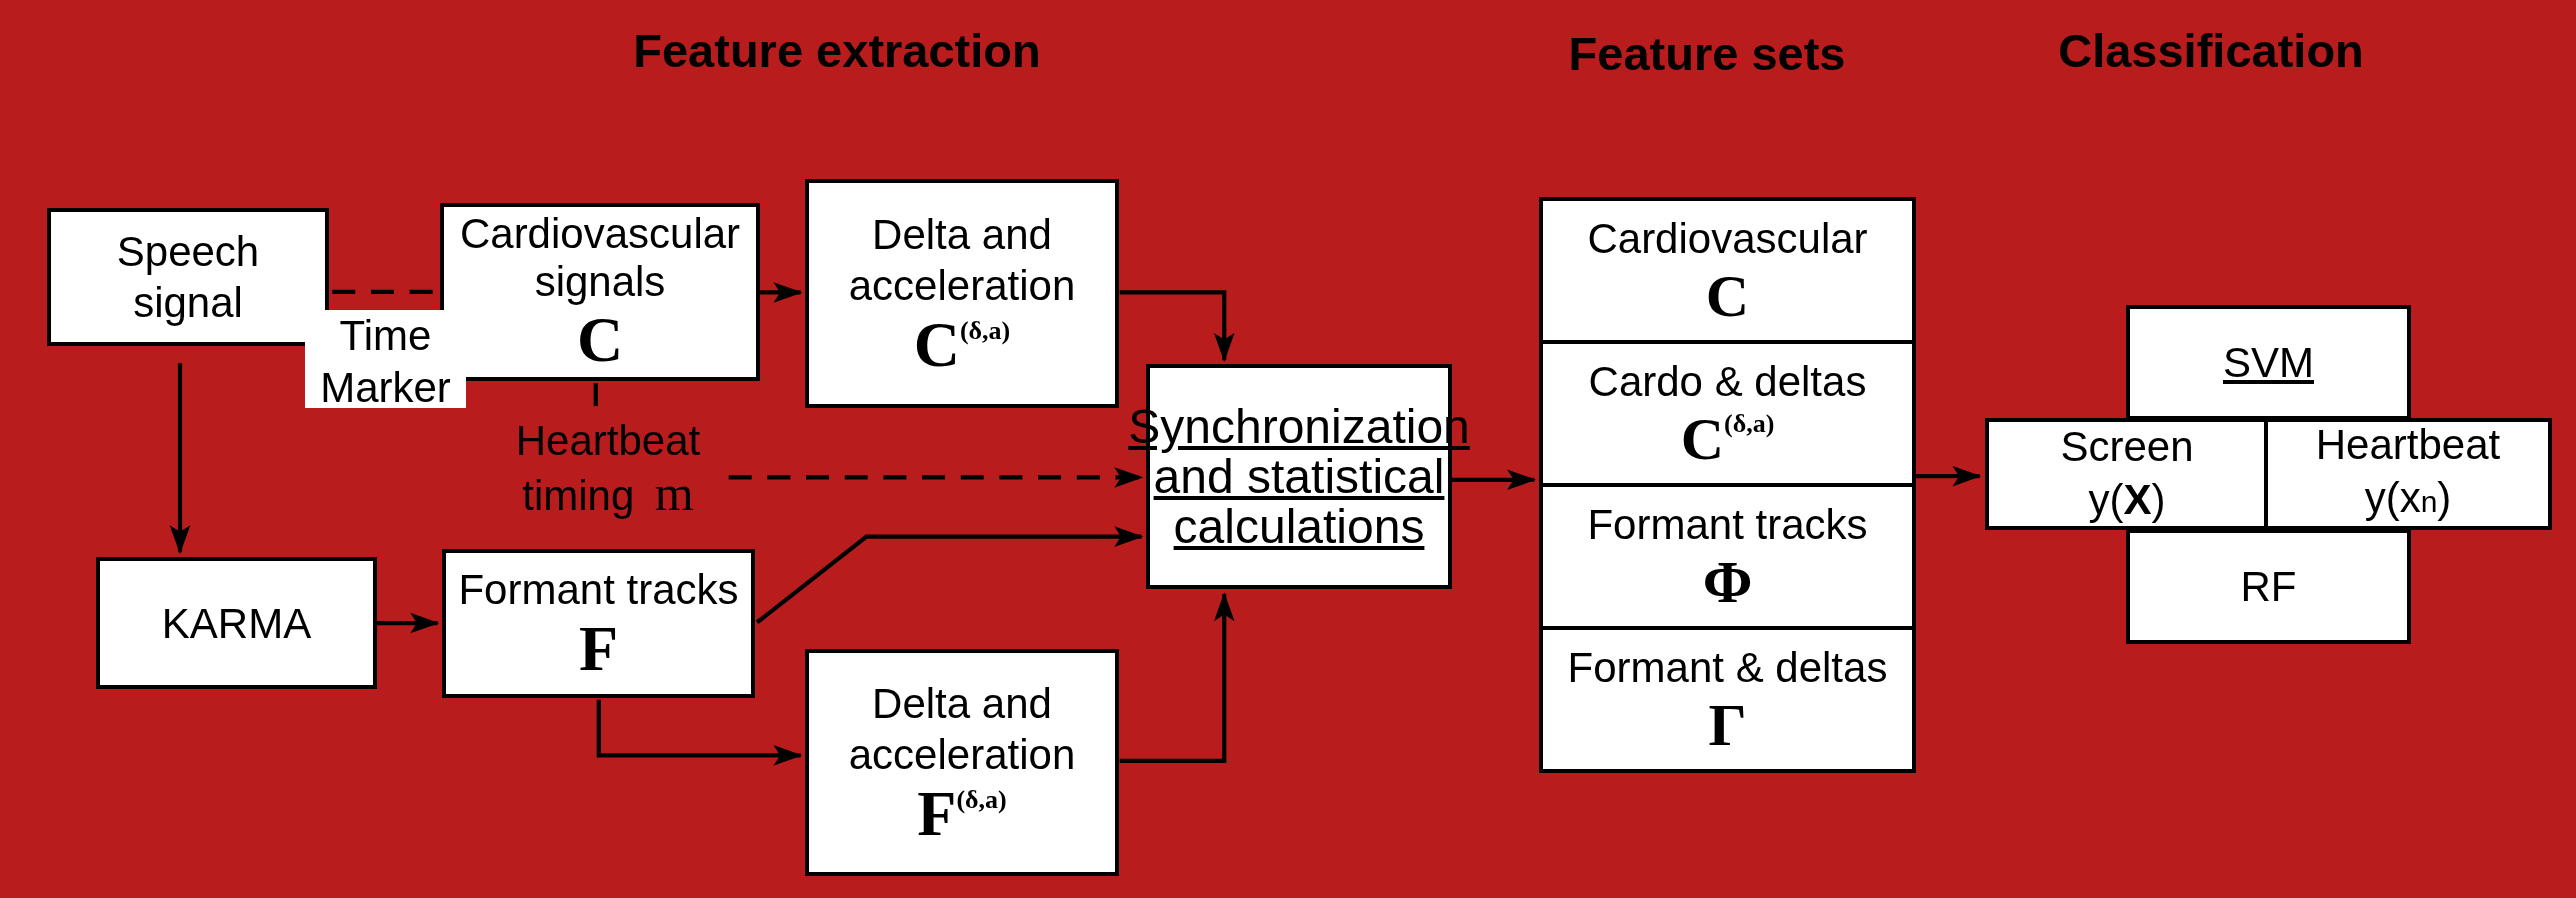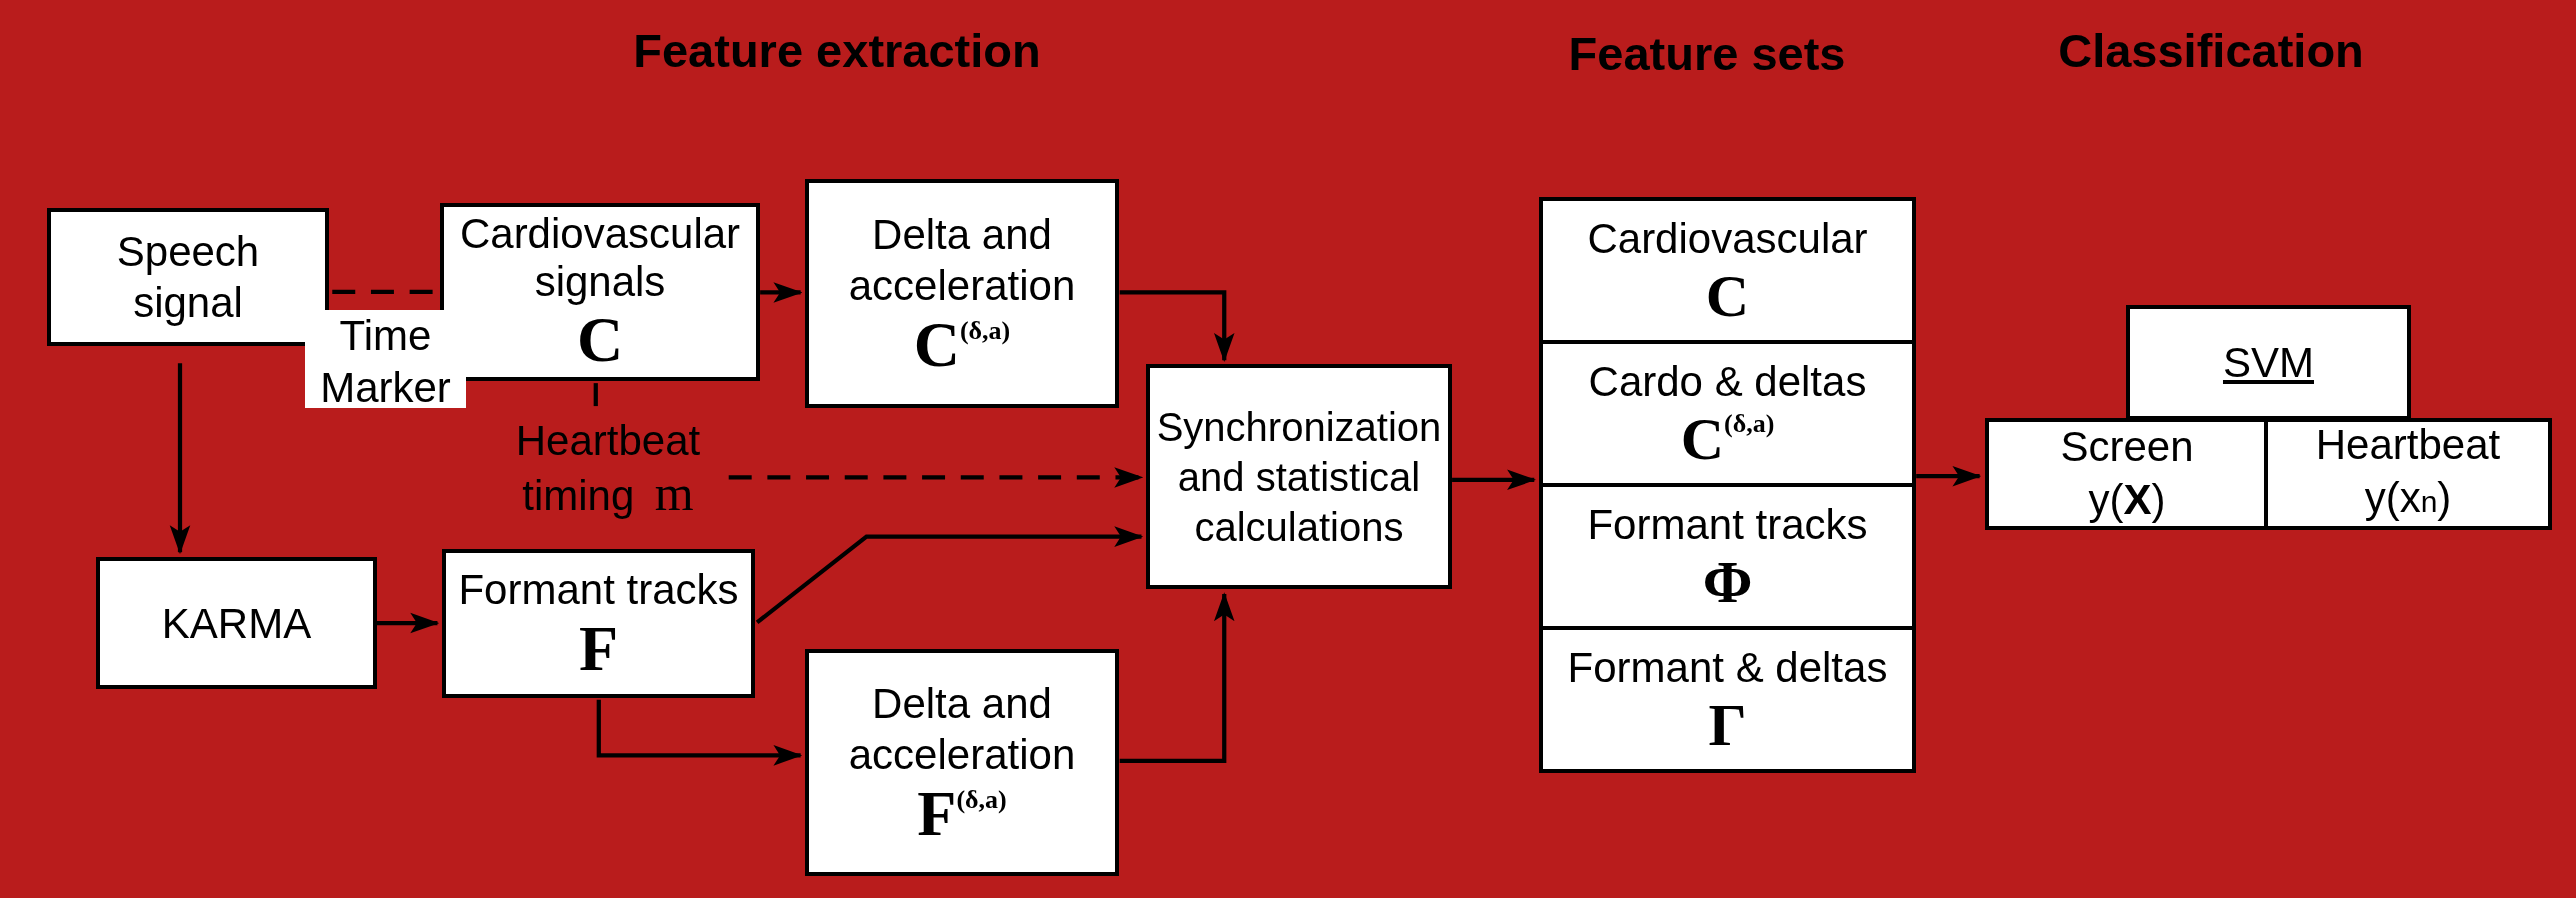--- a/index.html
+++ b/index.html
@@ -94,21 +94,21 @@
   }
   .white-bg { background: #ffffff; }
   .mvar {
     font-family: "Liberation Serif", serif;
     font-size: 50px;
     margin-left: 20.6px;
   }
   .formula { font-size: 42px; line-height: 56px; white-space: nowrap; }
   .formula .barg { font-weight: bold; }
   .formula .subn { font-size: 30px; }
-  .sync-font { font-size: 40px; line-height: 50px; }
+  .sync-font { font-size: 48px; line-height: 50px; text-decoration: underline; }
 </style>
 </head>
 <body>
 
 <div class="canvas">
 
   <svg class="edges" viewBox="0 0 4261 1486">
     <defs>
       <marker id="ah" viewBox="0 0 48 36" markerWidth="48" markerHeight="36" refX="45" refY="18" orient="auto" markerUnits="userSpaceOnUse">
         <path d="M0,1 L48,18 L0,35 L11,18 Z" fill="#000000"></path>
@@ -196,20 +196,23 @@
   <div class="box" style="left:1985px; top:418px; width:284px; height:112px;justify-content:center;">
     <div>Screen</div>
     <div class="formula"><span>y(</span><span class="barg">X</span><span>)</span></div>
   </div>
 
   <div class="box" style="left:2264px; top:418px; width:288px; height:112px;">
     <div>Heartbeat</div>
     <div class="formula"><span>y(x</span><span class="subn">n</span><span>)</span></div>
   </div>
 
+  <div class="box" style="left:2126px; top:529px; width:285px; height:115px;">
+    <div>RF</div>
+  </div>
 
   <div class="float-label white-bg" style="left:305px; top:310px; width:161px; height:98px;">
     <div>Time</div>
     <div>Marker</div>
   </div>
 
   <div class="float-label" style="left:504px; top:415px; width:208px;">
     <div>Heartbeat</div>
     <div><span>timing</span><span class="mvar">m</span></div>
   </div>

